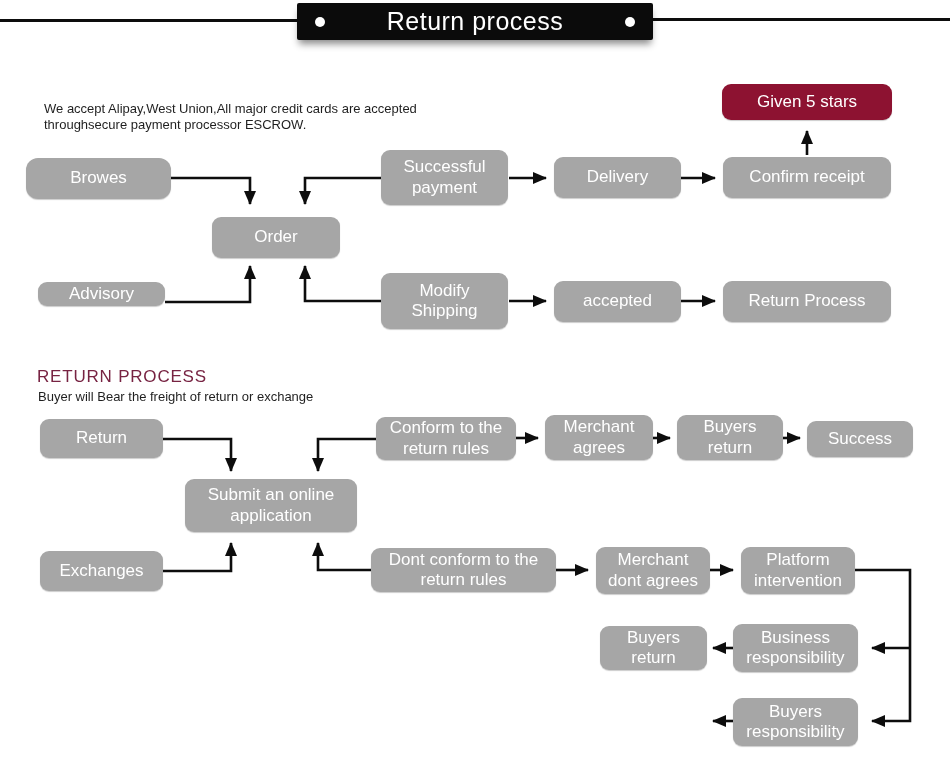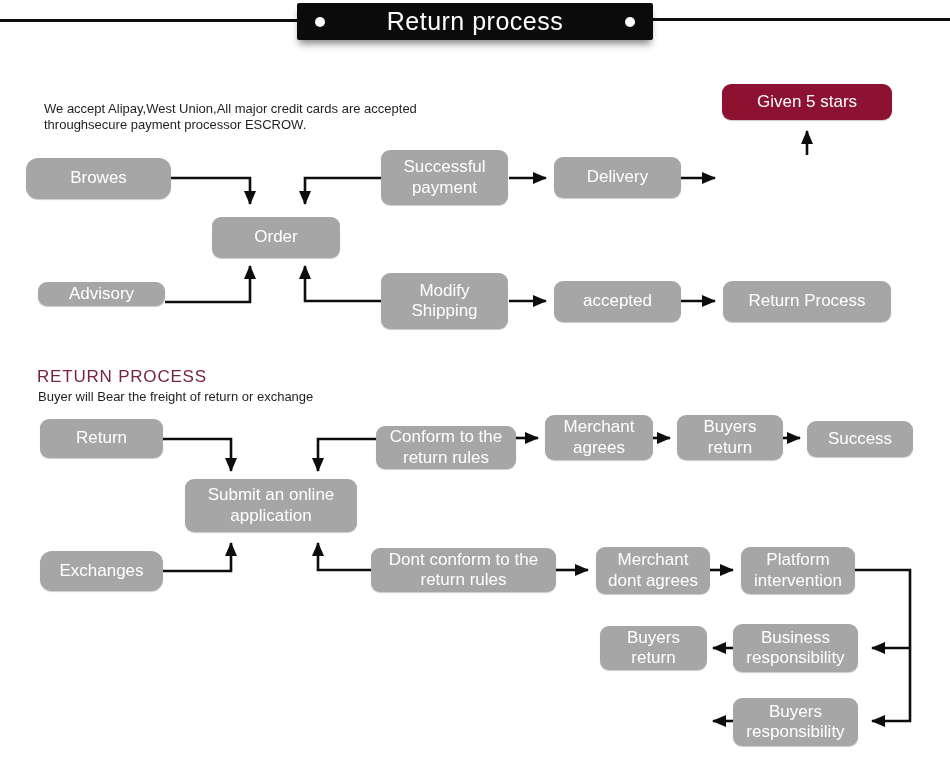--- a/index.html
+++ b/index.html
@@ -81,39 +81,40 @@
     <path class="edge" d="M855 570 H910 V721 H872" marker-end="url(#ah)"></path>
     <path class="edge" d="M910 648 H872" marker-end="url(#ah)"></path>
     <path class="edge" d="M733 648 H713" marker-end="url(#ah)"></path>
     <path class="edge" d="M733 721 H713" marker-end="url(#ah)"></path>
   </svg>
 
   <div class="node" style="left:26px;top:158px;width:145px;height:41px;border-radius:12px;">Browes</div>
   <div class="node" style="left:381px;top:150px;width:127px;height:55px;">Successful
 payment</div>
   <div class="node" style="left:554px;top:157px;width:127px;height:41px;">Delivery</div>
+  <div class="node" style="left:723px;top:157px;width:168px;height:41px;">Confirm receipt</div>
   <div class="node accent" style="left:722px;top:84px;width:170px;height:36px;">Given 5 stars</div>
   <div class="node" style="left:212px;top:217px;width:128px;height:41px;">Order</div>
   <div class="node" style="left:38px;top:282px;width:127px;height:24px;">Advisory</div>
   <div class="node" style="left:381px;top:273px;width:127px;height:56px;">Modify
 Shipping</div>
   <div class="node" style="left:554px;top:281px;width:127px;height:41px;">accepted</div>
   <div class="node" style="left:723px;top:281px;width:168px;height:41px;">Return Process</div>
 
   <div class="node" style="left:40px;top:419px;width:123px;height:39px;">Return</div>
-  <div class="node" style="left:376px;top:417px;width:140px;height:43px;margin-top:9px;">Conform to the
+  <div class="node" style="left:376px;top:417px;width:140px;height:43px;">Conform to the
 return rules</div>
   <div class="node" style="left:545px;top:415px;width:108px;height:45px;">Merchant
 agrees</div>
   <div class="node" style="left:677px;top:415px;width:106px;height:45px;">Buyers
 return</div>
   <div class="node" style="left:807px;top:421px;width:106px;height:36px;">Success</div>
   <div class="node" style="left:185px;top:479px;width:172px;height:53px;">Submit an online
 application</div>
-  <div class="node" style="left:40px;top:551px;width:123px;height:40px;border-radius:12px;">Exchanges</div>
+  <div class="node" style="left:40px;top:551px;width:123px;height:40px;">Exchanges</div>
   <div class="node" style="left:371px;top:548px;width:185px;height:44px;">Dont conform to the
 return rules</div>
   <div class="node" style="left:596px;top:547px;width:114px;height:47px;">Merchant
 dont agrees</div>
   <div class="node" style="left:741px;top:547px;width:114px;height:47px;">Platform
 intervention</div>
   <div class="node" style="left:600px;top:626px;width:107px;height:44px;">Buyers
 return</div>
   <div class="node" style="left:733px;top:624px;width:125px;height:48px;">Business
 responsibility</div>

